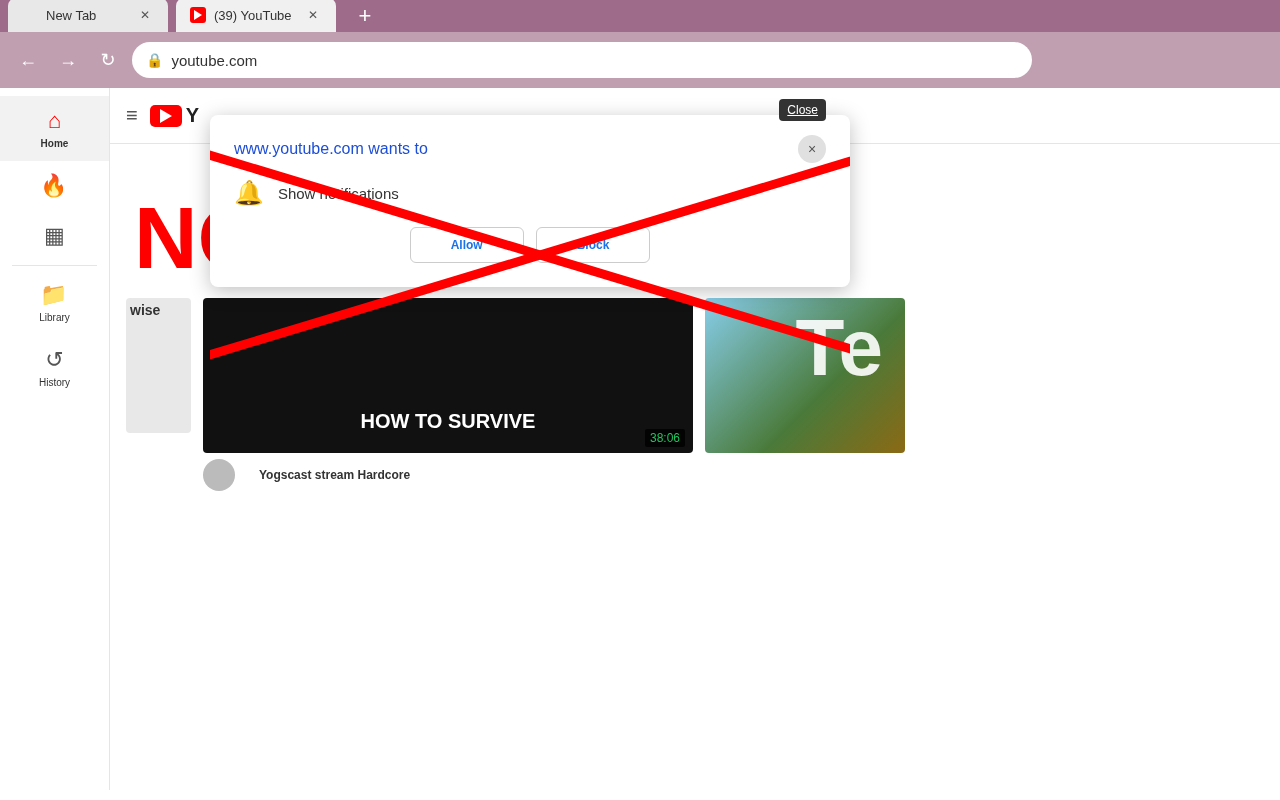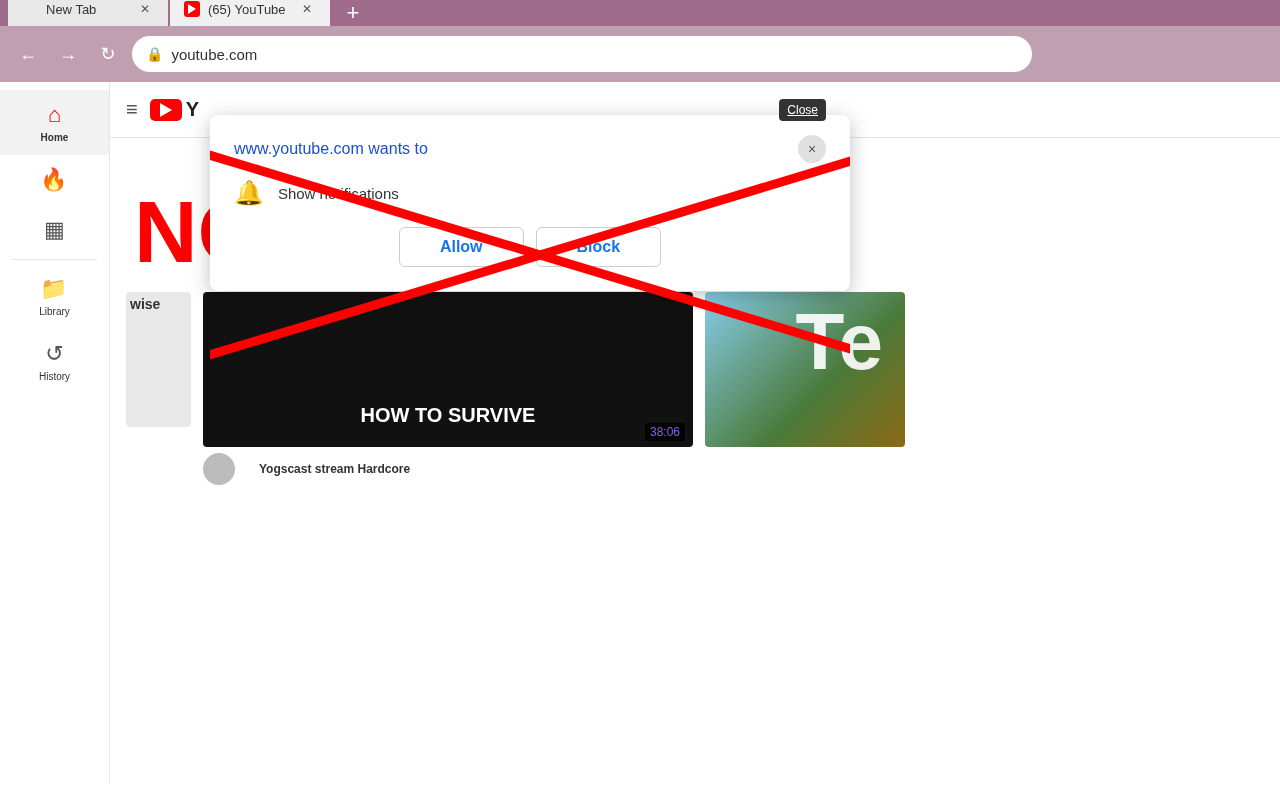--- a/index.html
+++ b/index.html
@@ -1,25 +1,25 @@
 <!DOCTYPE html>
 <html><head>
   <meta charset="utf-8">
   <style>
     * { margin: 0; padding: 0; box-sizing: border-box; }
     body { width: 1280px; height: 800px; overflow: hidden; font-family: Arial, sans-serif; background: #fff; position: relative; }
 
     
     .browser-tabs {
-      height: 26px;
+      height: 32px;
       background: #9e6b8a;
       display: flex;
       align-items: flex-end;
       padding: 0 8px;
-      gap: 2px;
+      gap: 8px;
     }
     .tab {
       display: flex;
       align-items: center;
       gap: 8px;
       padding: 8px 14px;
       border-radius: 8px 8px 0 0;
       font-size: 13px;
       color: #333;
       min-width: 160px;
@@ -237,21 +237,21 @@
       font-weight: 900;
       text-transform: uppercase;
       line-height: 1.2;
       padding: 0 20px;
     }
     .thumb-duration {
       position: absolute;
       bottom: 6px;
       right: 8px;
       background: rgba(0,0,0,0.8);
-      color: #8b5cf6;
+      color: #22c55e;
       font-size: 12px;
       padding: 2px 5px;
       border-radius: 2px;
     }
 
     
     .notif-popup {
       position: absolute;
       top: 115px;
       left: 210px;
@@ -312,21 +312,21 @@
     .notif-buttons {
       display: flex;
       gap: 12px;
       justify-content: center;
     }
     .notif-btn {
       padding: 10px 40px;
       border-radius: 6px;
       border: 1px solid #ccc;
       background: #fff;
-      font-size: 16px;
+      font-size: 12px;
       font-weight: 600;
       cursor: pointer;
     }
     .notif-btn.allow { color: #1a73e8; }
     .notif-btn.block { color: #1a73e8; }
 
     
     .red-x-overlay {
       position: absolute;
       top: 115px;
@@ -394,21 +394,21 @@
 <div class="browser-tabs">
   <div class="tab">
     <span class="tab-favicon"></span>
     <span>New Tab</span>
     <span class="tab-close">✕</span>
   </div>
   <div class="tab active">
     <span class="tab-favicon">
       <div class="tab-youtube-favicon"></div>
     </span>
-    <span>(65) YouTube</span>
+    <span>(39) YouTube</span>
     <span class="tab-close">✕</span>
   </div>
   <button class="new-tab-btn">+</button>
 </div>
 
 <div class="browser-bar">
   <button class="nav-btn">←</button>
   <button class="nav-btn">→</button>
   <button class="nav-btn">↻</button>
   <div class="address-bar">

